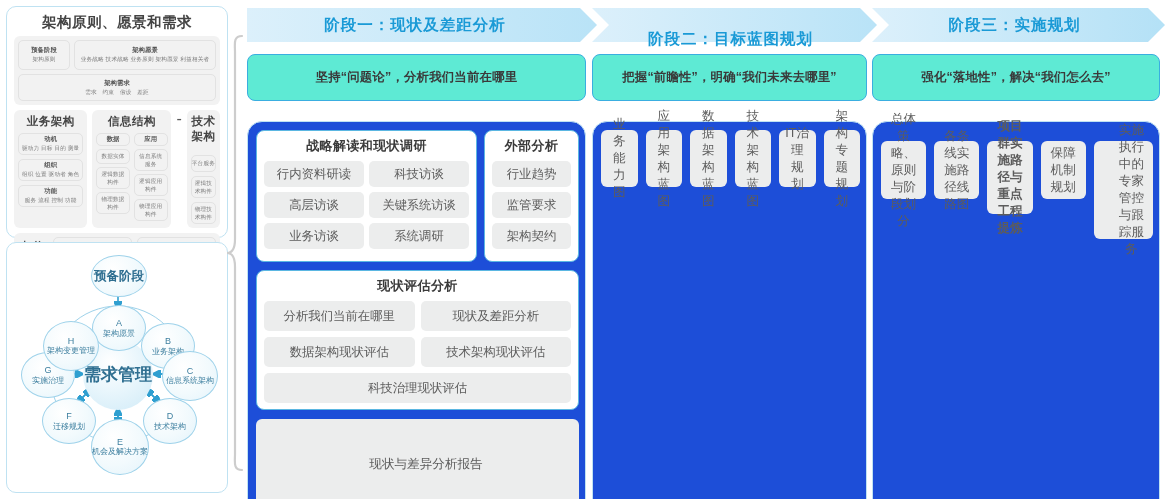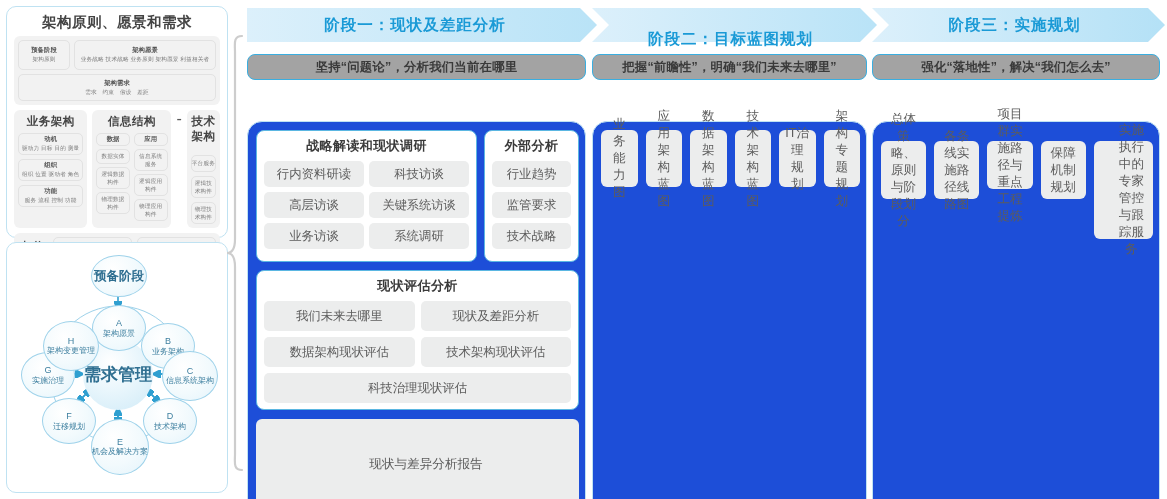--- a/index.html
+++ b/index.html
@@ -65,21 +65,21 @@
   
   .banner{position:absolute;top:8px;height:34px;}
   .banner .bg{position:absolute;inset:0;}
   .banner .lbl{
     position:absolute;inset:0;display:flex;align-items:center;justify-content:center;
     font-size:15.5px;font-weight:bold;color:#1a9ad6;letter-spacing:1px;
   }
 
   
   .sub-pill{
-    position:absolute;height:26px;border:1.4px solid #3aaee0;border-radius:8px;background:#a3a3a3;
+    position:absolute;height:47px;border:1.4px solid #3aaee0;border-radius:8px;background:#5eead4;
     display:flex;align-items:center;justify-content:center;
     font-size:12.4px;font-weight:bold;color:#3a3a3a;letter-spacing:.2px;
     box-sizing:border-box;
   }
 
   
   .phase-body{position:absolute;border:1.4px solid #bfe2f2;border-radius:15px;background:#1d4ed8;box-sizing:border-box;margin-top:28px;}
 
   .sub-card{
     position:absolute;border:1.4px solid #5bb7e2;border-radius:8px;background:#fff;box-sizing:border-box;
@@ -355,28 +355,28 @@
         <div class="chip" style="height:26px;">业务访谈</div>
         <div class="chip" style="height:26px;">系统调研</div>
       </div>
     </div>
 
     <div class="sub-card" style="left:236px;top:8px;width:95px;height:132px;">
       <div class="sub-card-title">外部分析</div>
       <div style="display:flex;flex-direction:column;gap:5px;">
         <div class="chip" style="height:26px;">行业趋势</div>
         <div class="chip" style="height:26px;">监管要求</div>
-        <div class="chip" style="height:26px;">技术战略</div>
+        <div class="chip" style="height:26px;">架构契约</div>
       </div>
     </div>
 
     <div class="sub-card" style="left:8px;top:148px;width:323px;height:140px;">
       <div class="sub-card-title">现状评估分析</div>
       <div style="display:grid;grid-template-columns:1fr 1fr;gap:6px;">
-        <div class="chip" style="height:30px;">我们未来去哪里</div>
+        <div class="chip" style="height:30px;">分析我们当前在哪里</div>
         <div class="chip" style="height:30px;">现状及差距分析</div>
         <div class="chip" style="height:30px;">数据架构现状评估</div>
         <div class="chip" style="height:30px;">技术架构现状评估</div>
       </div>
       <div class="chip" style="height:30px;margin-top:6px;">科技治理现状评估</div>
     </div>
 
     <div class="big-chip" style="left:8px;top:297px;width:323px;height:90px;padding-left:23px;">现状与差异分析报告</div>
   </div>
 
@@ -388,19 +388,19 @@
       <div class="big-chip" style="height:57px;">技术架构蓝图</div>
       <div class="big-chip" style="height:57px;">IT治理规划</div>
       <div class="big-chip" style="height:57px;">架构专题规划</div>
     </div>
   </div>
 
   <div class="phase-body" style="left:872px;top:93px;width:288px;height:400px;">
     <div class="stack" style="left:8px;top:19px;width:272px;gap:8px;">
       <div class="big-chip" style="height:58px;">总体策略、原则与阶段划分</div>
       <div class="big-chip" style="height:58px;">各条线实施路径线路图</div>
-      <div class="big-chip" style="height:48px;">项目群实施路径与重点工程提炼</div>
+      <div class="big-chip" style="height:73px;font-weight:bold;">项目群实施路径与重点工程提炼</div>
       <div class="big-chip" style="height:58px;">保障机制规划</div>
       <div class="big-chip" style="height:98px;padding-left:22px;">实施执行中的专家管控与跟踪服务</div>
     </div>
   </div>
 
 </div>
 
 </body></html>

